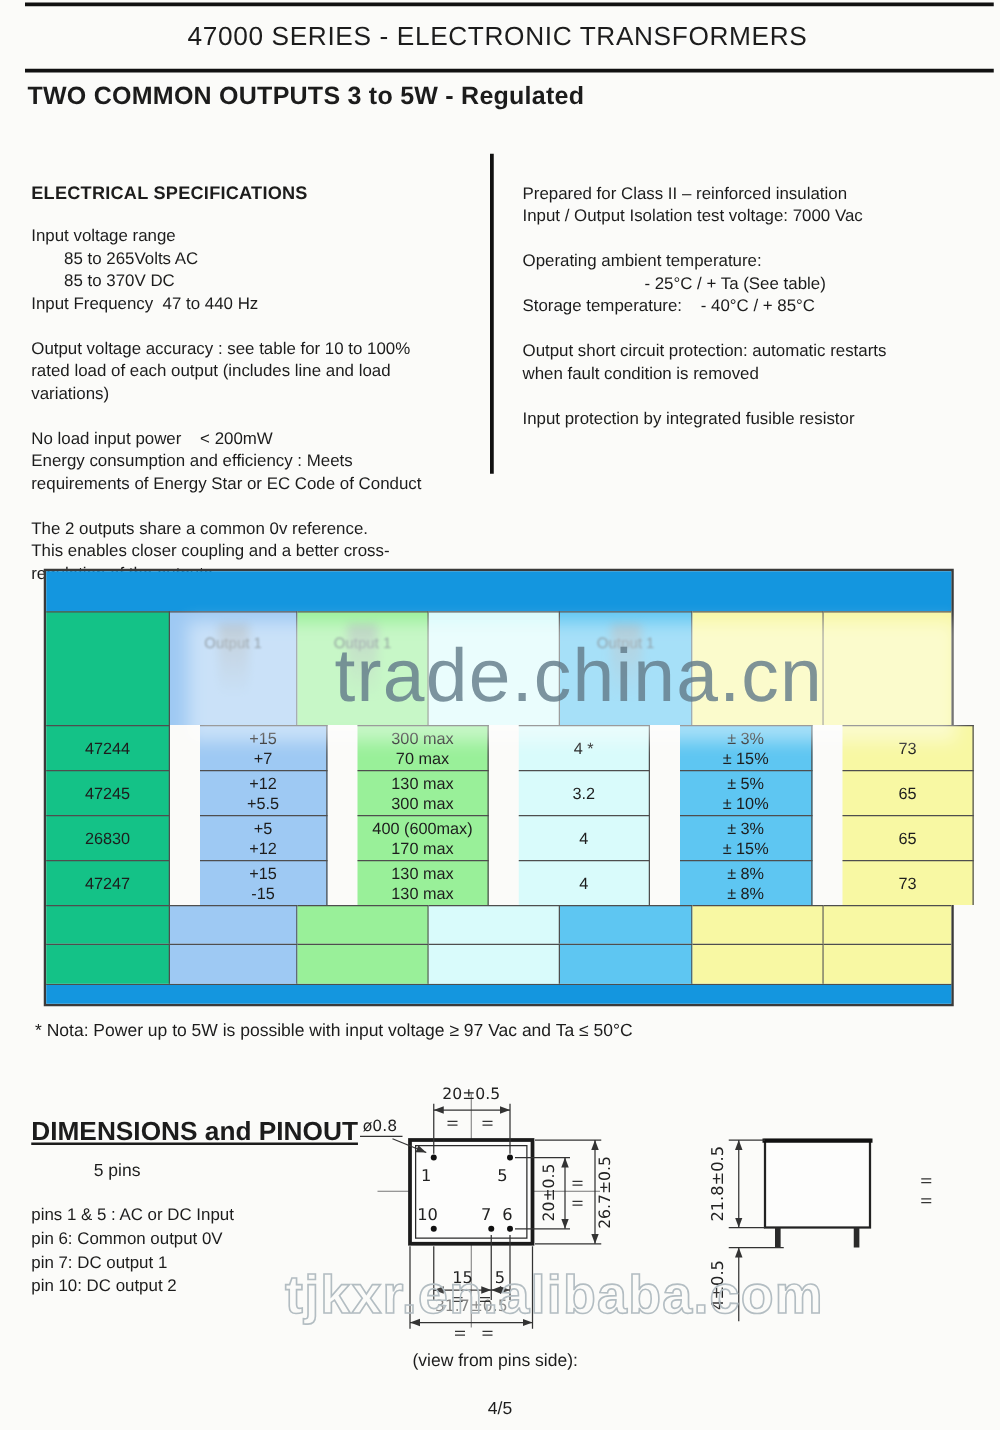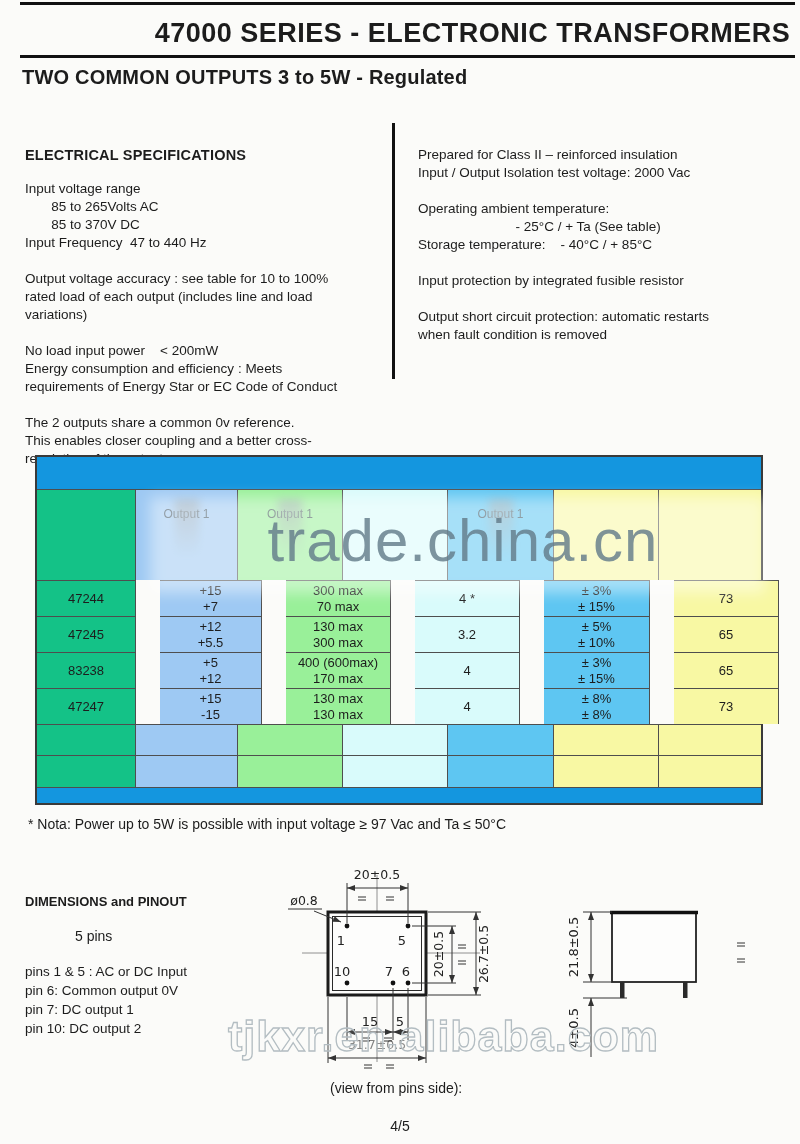--- a/index.html
+++ b/index.html
@@ -5,21 +5,21 @@
   html,body{margin:0;padding:0;}
   body{
     width:800px;height:1144px;position:relative;overflow:hidden;
     background:#fbfbf9;color:#1c1c1c;
     font-family:"Liberation Sans","DejaVu Sans",sans-serif;
   }
   .abs{position:absolute;}
   .rule{position:absolute;background:#111;height:3px;}
   .pre{white-space:pre-wrap;}
   
-  .title{left:20px;top:18px;width:775px;text-align:center;font-size:27px;font-weight:bold;letter-spacing:.5px;padding-left:130px;box-sizing:border-box;}
+  .title{left:20px;top:18px;width:775px;font-size:21px;font-weight:normal;letter-spacing:.5px;padding-left:130px;box-sizing:border-box;}
   .subtitle{left:22px;top:66px;font-size:20px;font-weight:bold;letter-spacing:.2px;}
   
   .col{font-size:13.5px;line-height:18px;margin-top:24px;}
   .col h3{font-size:14.5px;font-weight:bold;margin:0 0 16px 0;letter-spacing:.2px;}
   .col p{margin:0 0 18px 0;}
   .divider{left:392px;top:123px;width:3px;height:256px;background:#111;}
   
   .rtable{left:35px;top:455px;width:728px;border:2px solid #3a3a3a;box-sizing:border-box;}
   .band{height:32px;background:var(--band-blue);}
   .band.bot{height:15px;}
@@ -39,21 +39,21 @@
   .cl{background:var(--curr-green);} .cc{background:var(--power-cyan);}
   .cs{background:var(--acc-blue);}  .cy{background:var(--yellow);}
   
   .haze{left:150px;top:497px;width:615px;height:96px;background:rgba(255,255,255,.45);filter:blur(7px);z-index:3;}
   .wm-table{left:158px;top:506px;width:610px;text-align:center;font-size:60px;font-weight:500;
     color:#647d8b;opacity:.82;letter-spacing:1px;z-index:4;filter:blur(.4px);}
   .wm-bottom{left:228px;top:1012px;width:575px;font-size:43px;font-weight:bold;letter-spacing:1px;
     color:rgba(255,255,255,.08);-webkit-text-stroke:1.3px #b3bdc2;z-index:4;filter:blur(.3px);}
   .note{left:28px;top:816px;font-size:14px;}
   
-  .dimhead{left:25px;top:894px;font-size:13px;font-weight:bold;}
+  .dimhead{left:25px;top:894px;font-size:21px;font-weight:bold;text-decoration:underline;}
   .pincount{left:75px;top:928px;font-size:14px;}
   .pinlist{left:25px;top:962px;font-size:13.5px;line-height:19px;}
   .caption{left:330px;top:1080px;font-size:14px;}
   .pageno{left:0;top:1118px;width:800px;text-align:center;font-size:14px;}
   svg{position:absolute;overflow:visible;}
   svg text{font-family:"DejaVu Sans","Liberation Sans",sans-serif;fill:#222;}
   .dl{stroke:#333;stroke-width:1;fill:none;}
   .thin{stroke:#777;stroke-width:.8;fill:none;}
   .tick{stroke:#333;stroke-width:1;fill:none;}
 </style>
@@ -79,27 +79,27 @@
 requirements of Energy Star or EC Code of Conduct</p>
   <p class="pre">The 2 outputs share a common 0v reference.
 This enables closer coupling and a better cross-
 regulation of the outputs</p>
 </div>
 
 <div class="abs divider"></div>
 
 <div class="abs col" style="left:418px;top:122px;width:372px;">
   <p class="pre">Prepared for Class II – reinforced insulation
-Input / Output Isolation test voltage: 2000 Vac</p>
+Input / Output Isolation test voltage: 7000 Vac</p>
   <p class="pre">Operating ambient temperature:
                           - 25°C / + Ta (See table)
 Storage temperature:    - 40°C / + 85°C</p>
-  <p class="pre">Input protection by integrated fusible resistor</p>
   <p class="pre">Output short circuit protection: automatic restarts
 when fault condition is removed</p>
+  <p class="pre">Input protection by integrated fusible resistor</p>
 </div>
 
 <div class="abs rtable">
   <div class="band"></div>
   <div class="trow thead">
     <div class="cg"></div>
     <div class="cb"><span class="hfrag">Output 1</span><span class="smear"></span></div>
     <div class="cl"><span class="hfrag">Output 1</span><span class="smear"></span></div>
     <div class="cc"></div>
     <div class="cs"><span class="hfrag">Output 1</span><span class="smear"></span></div>
@@ -124,21 +124,21 @@
 +5.5</div>
     <div class="cl">130 max
 300 max</div>
     <div class="cc">3.2</div>
     <div class="cs">± 5%
 ± 10%</div>
     <div class="cy">65</div>
     <div class="cy">+70</div>
   </div>
   <div class="trow drow">
-    <div class="cg">83238</div>
+    <div class="cg">26830</div>
     <div class="cb">+5
 +12</div>
     <div class="cl">400 (600max)
 170 max</div>
     <div class="cc">4</div>
     <div class="cs">± 3%
 ± 15%</div>
     <div class="cy">65</div>
     <div class="cy">+60</div>
   </div>

